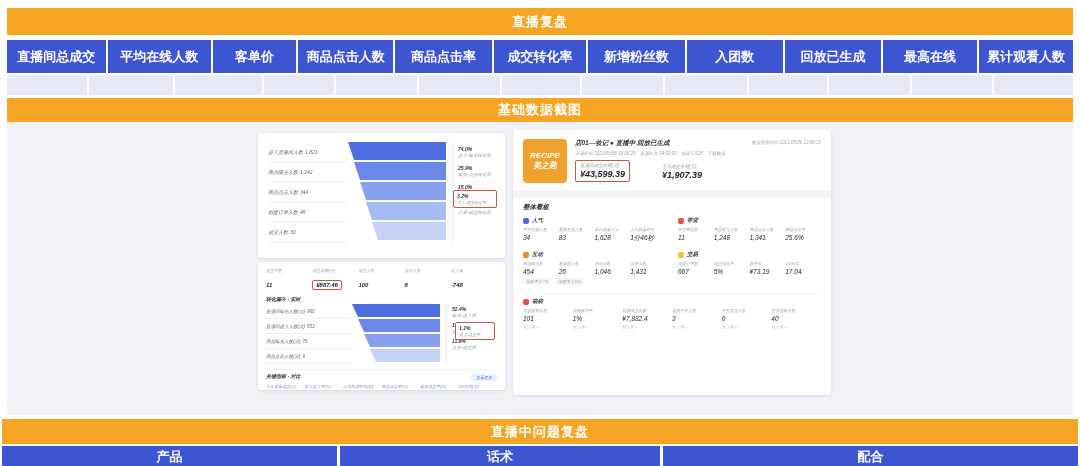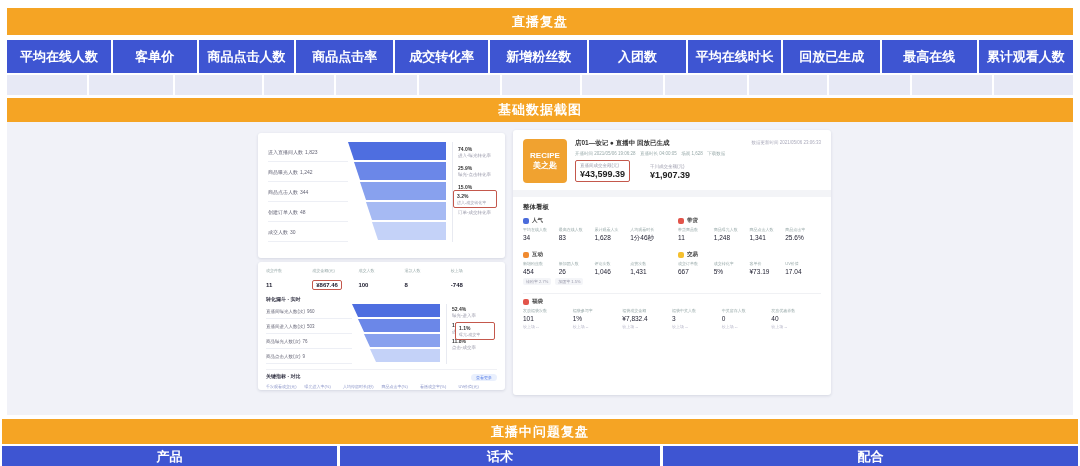--- a/index.html
+++ b/index.html
@@ -12,21 +12,21 @@
     font-size:13px; font-weight:bold; display:flex; align-items:center; justify-content:center;
     letter-spacing:1px; }
   .orange-bar.slim { height:24px; }
   .orange-bar.wide { margin:0 2px; height:25px; }
 
   .grid-row { margin:0 7px; display:flex; gap:2px; }
   .grid-row .cell { display:flex; align-items:center; justify-content:center; }
   .hdr .cell { background:#3E55D2; color:#fff; font-weight:bold; font-size:13px; height:33px; }
   .empty .cell { background:#E7E9F5; height:20px; }
 
-  #content { position:relative; margin:0 7px; height:293px; background:#F1F2F8; }
+  #content { position:relative; margin:0 7px; height:293px; background:#F1F2F8;font-style:italic; }
   .card { position:absolute; background:#fff; border-radius:3px;
     box-shadow:0 1px 3px rgba(40,50,90,.14); overflow:hidden; }
   #funnel-card { left:251px; top:11px; width:247px; height:125px; padding:9px 6px 6px 10px; }
   #compass-card { left:251px; top:140px; width:247px; height:128px; padding:6px 8px; }
   #dash-card { left:506px; top:8px; width:318px; height:265px; padding:9px 10px; }
 
   
   .f-body { display:flex; position:relative; }
   .f-labels { width:80px; }
   .f-label { font-size:5px; color:#667; display:flex; gap:2px; align-items:center;
@@ -70,21 +70,21 @@
   .cp-met .ml { font-size:4px; color:#8a94c8; }
 
   
   .dc-header { position:relative; display:flex; }
   .dc-logo { width:44px; height:44px; background:#F0A230; border-radius:4px; color:#fff;
     display:flex; flex-direction:column; align-items:center; justify-content:center;
     font-weight:bold; font-size:8px; line-height:1.25; flex:none; }
   .dc-main { margin-left:8px; flex:1; }
   .dc-title { font-size:6.5px; color:#333; font-weight:bold; }
   .dc-meta { font-size:4.5px; color:#9aa; margin-top:3px; }
-  .dc-kpis { display:flex; margin-top:4px; gap:16px; align-items:flex-end; }
+  .dc-kpis { display:flex; margin-top:4px; gap:28px; align-items:flex-end; }
   .kpi { padding:2px 4px; }
   .kpi.hl { border:1px solid #C4584C; border-radius:2px; }
   .kpi-label { font-size:4.5px; color:#99a; }
   .kpi-value { font-size:9px; font-weight:bold; color:#222; margin-top:1px; }
   .dc-updated { position:absolute; right:0; top:1px; font-size:4.5px; color:#aab; }
   .dc-divider { height:7px; background:#F3F4F7; margin:7px -10px 6px; }
   .dc-board-title { font-size:6.5px; font-weight:bold; color:#333; margin-bottom:5px; }
   .dc-grid { display:grid; grid-template-columns:1fr 1fr; column-gap:12px; row-gap:8px; }
   .sec-head { display:flex; align-items:center; gap:3px; }
   .sec-icon { width:6px; height:6px; border-radius:2px; flex:none; }
@@ -109,28 +109,28 @@
 
 <div class="spacer8"></div>
 
 <div class="orange-bar">
   <span>直播复盘</span>
 </div>
 
 <div class="spacer5"></div>
 
 <div class="grid-row hdr">
+  <div class="cell" style="flex:85">直播间总成交</div>
   <div class="cell" style="flex:89">平均在线人数</div>
   <div class="cell" style="flex:72">客单价</div>
   <div class="cell" style="flex:82">商品点击人数</div>
   <div class="cell" style="flex:83">商品点击率</div>
   <div class="cell" style="flex:80">成交转化率</div>
   <div class="cell" style="flex:83">新增粉丝数</div>
   <div class="cell" style="flex:83">入团数</div>
-  <div class="cell" style="flex:80">平均在线时长</div>
   <div class="cell" style="flex:83">回放已生成</div>
   <div class="cell" style="flex:81">最高在线</div>
   <div class="cell" style="flex:81">累计观看人数</div>
 </div>
 
 <div class="spacer2"></div>
 
 <div class="grid-row empty">
   <div class="cell" style="flex:82"></div>
   <div class="cell" style="flex:85"></div>

